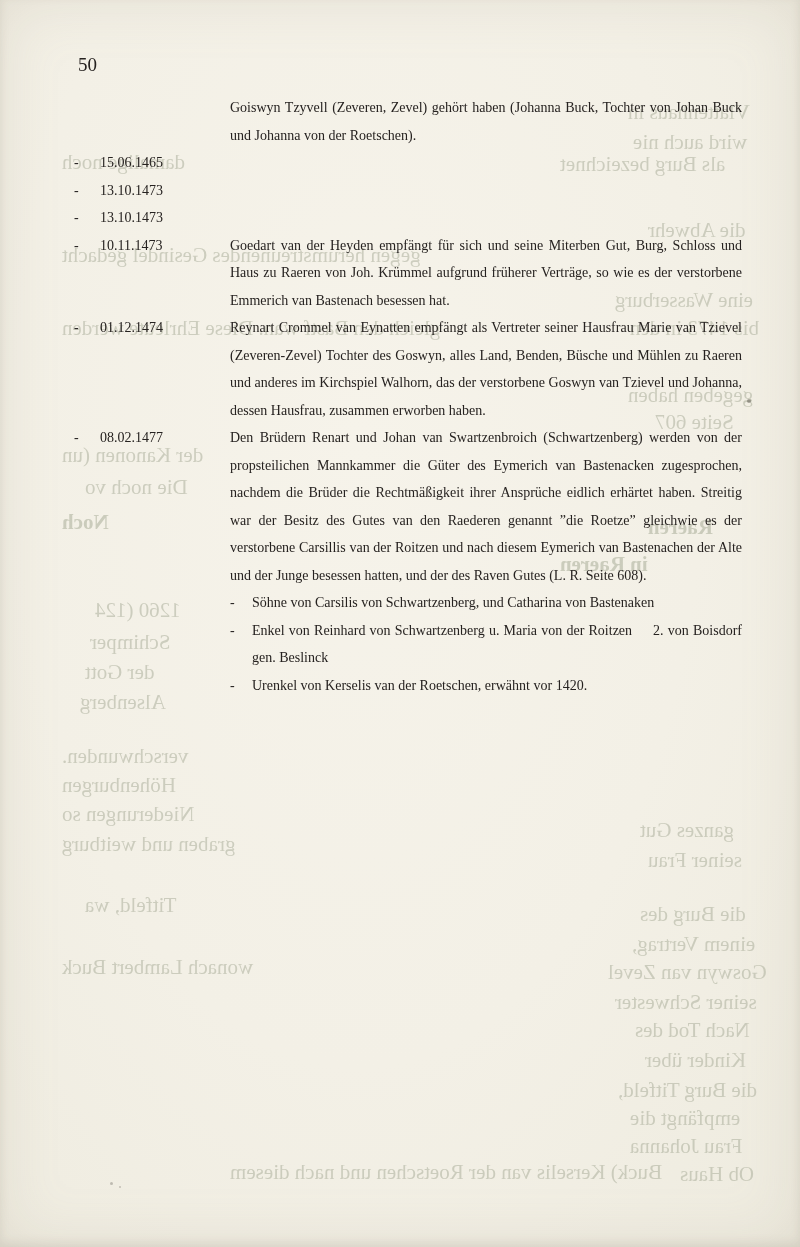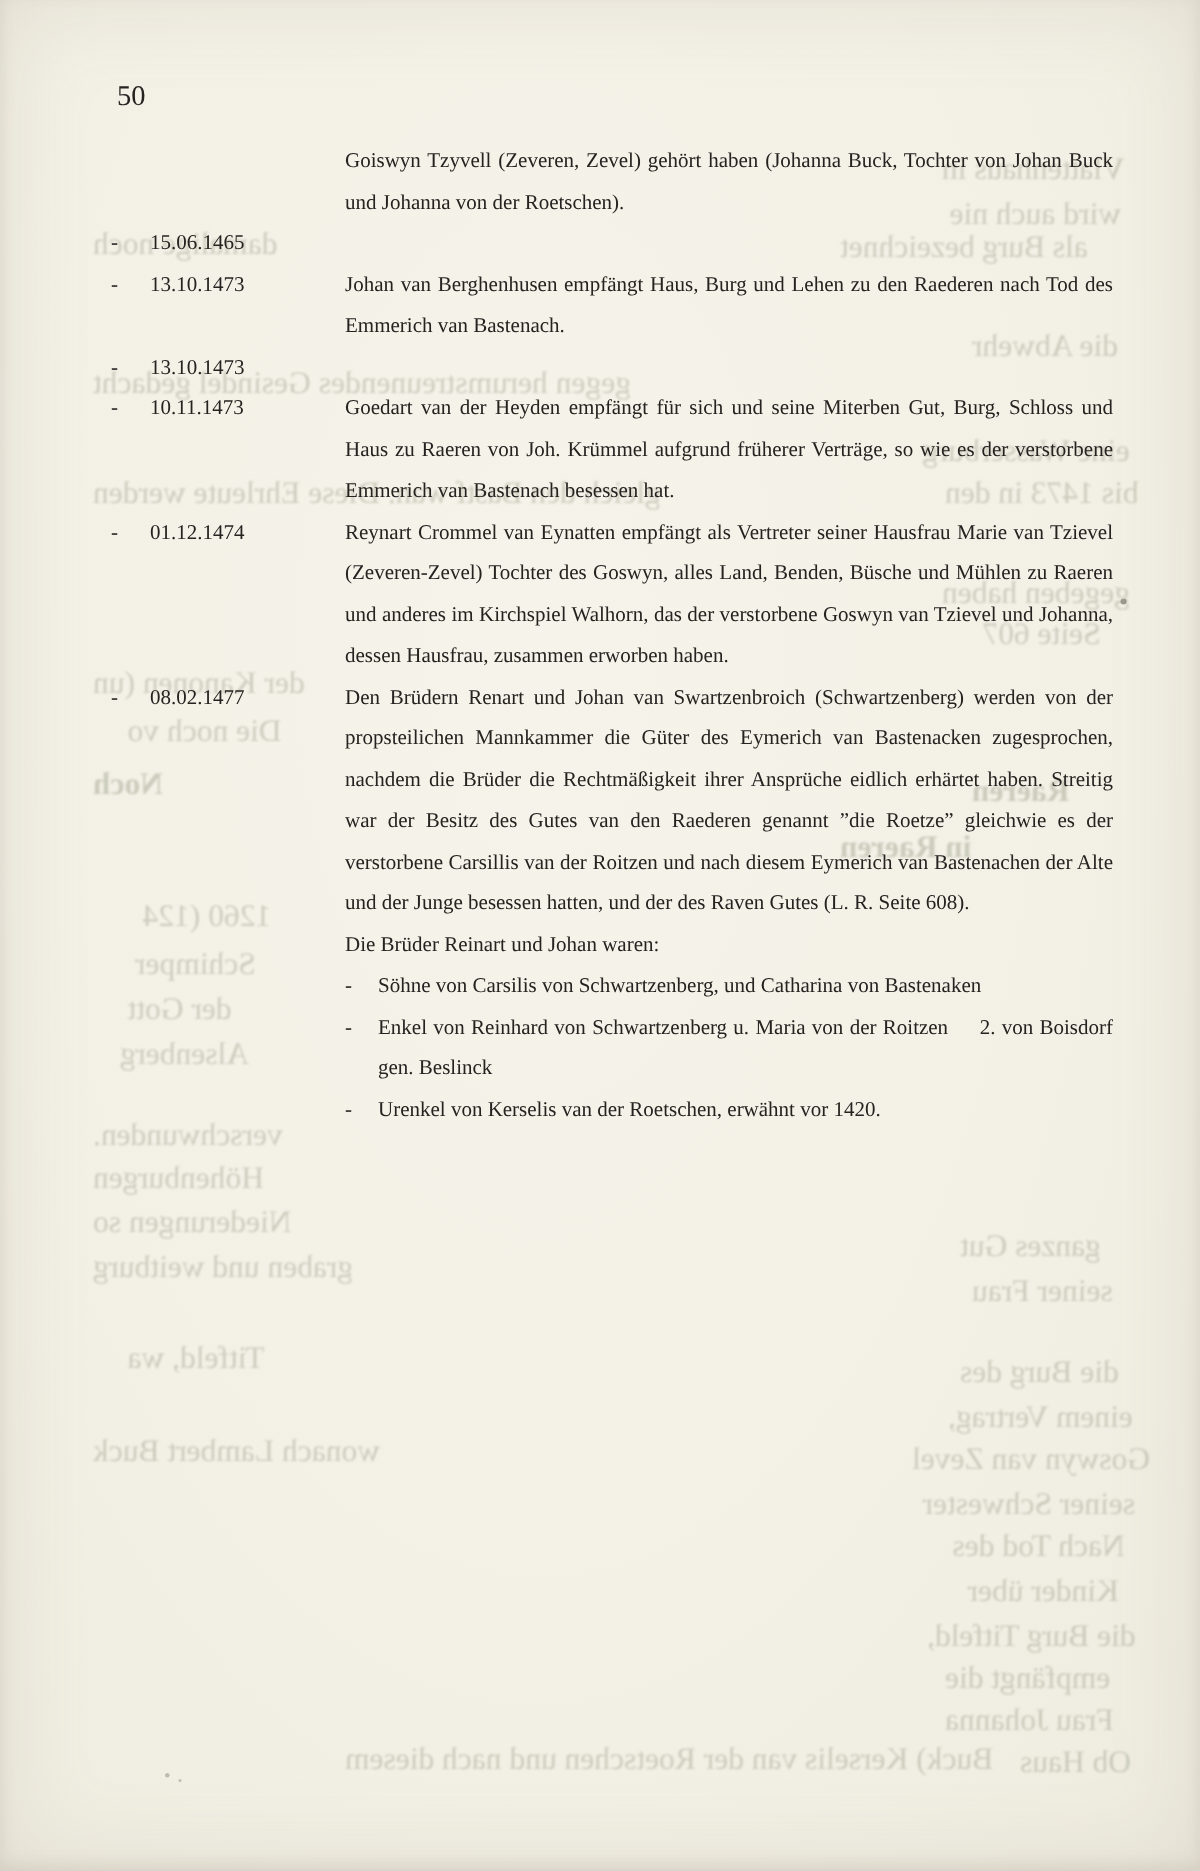--- a/index.html
+++ b/index.html
@@ -117,21 +117,20 @@
     </div>
 
     <div id="chronicle-entries">
         <div class="entry">
           <span class="dash">-</span>
           <span class="date">15.06.1465</span>
         </div>
         <div class="entry">
           <span class="dash">-</span>
           <span class="date">13.10.1473</span>
-          <div class="etext">Johan van Berghenhusen empfängt Haus, Burg und Lehen zu den Raederen nach Tod des Emmerich van Bastenach.</div>
         </div>
         <div class="entry">
           <span class="dash">-</span>
           <span class="date">13.10.1473</span>
         </div>
         <div class="entry">
           <span class="dash">-</span>
           <span class="date">10.11.1473</span>
           <div class="etext">Goedart van der Heyden empfängt für sich und seine Miterben Gut, Burg, Schloss und Haus zu Raeren von Joh. Krümmel aufgrund früherer Verträge, so wie es der verstorbene Emmerich van Bastenach besessen hat.</div>
         </div>
@@ -144,21 +143,20 @@
           <span class="dash">-</span>
           <span class="date">08.02.1477</span>
           <div class="etext">Den Brüdern Renart und Johan van Swartzenbroich (Schwartzenberg) werden von der propsteilichen Mann­kammer die Güter des Eymerich van Bastenacken zuge­sprochen, nachdem die Brüder die Rechtmäßigkeit ihrer Ansprüche eidlich erhärtet haben. Streitig war der Besitz des Gutes van den Raederen genannt ”die Roetze” gleichwie es der verstorbene Carsillis van der Roitzen und nach diesem Eymerich van Bastenachen der Alte und der Junge besessen hatten, und der des Raven Gutes (L. R. Seite 608).</div>
         </div>
       </div>
 
     <div class="entry">
       <span class="dash"></span>
       <span class="date"></span>
       <div class="etext">
-        <div>Die Brüder Reinart und Johan waren:</div>
         <div id="brothers-list">
             <div class="sub-item">
               <span class="sub-dash">-</span>
               <div class="sub-text">Söhne von Carsilis von Schwartzenberg, und Catharina von Bastenaken</div>
             </div>
             <div class="sub-item">
               <span class="sub-dash">-</span>
               <div class="sub-text">Enkel von Reinhard von Schwartzenberg u. Maria von der Roitzen&nbsp;&nbsp;&nbsp;&nbsp;&nbsp;2. von Boisdorf gen. Beslinck</div>
             </div>
             <div class="sub-item">

